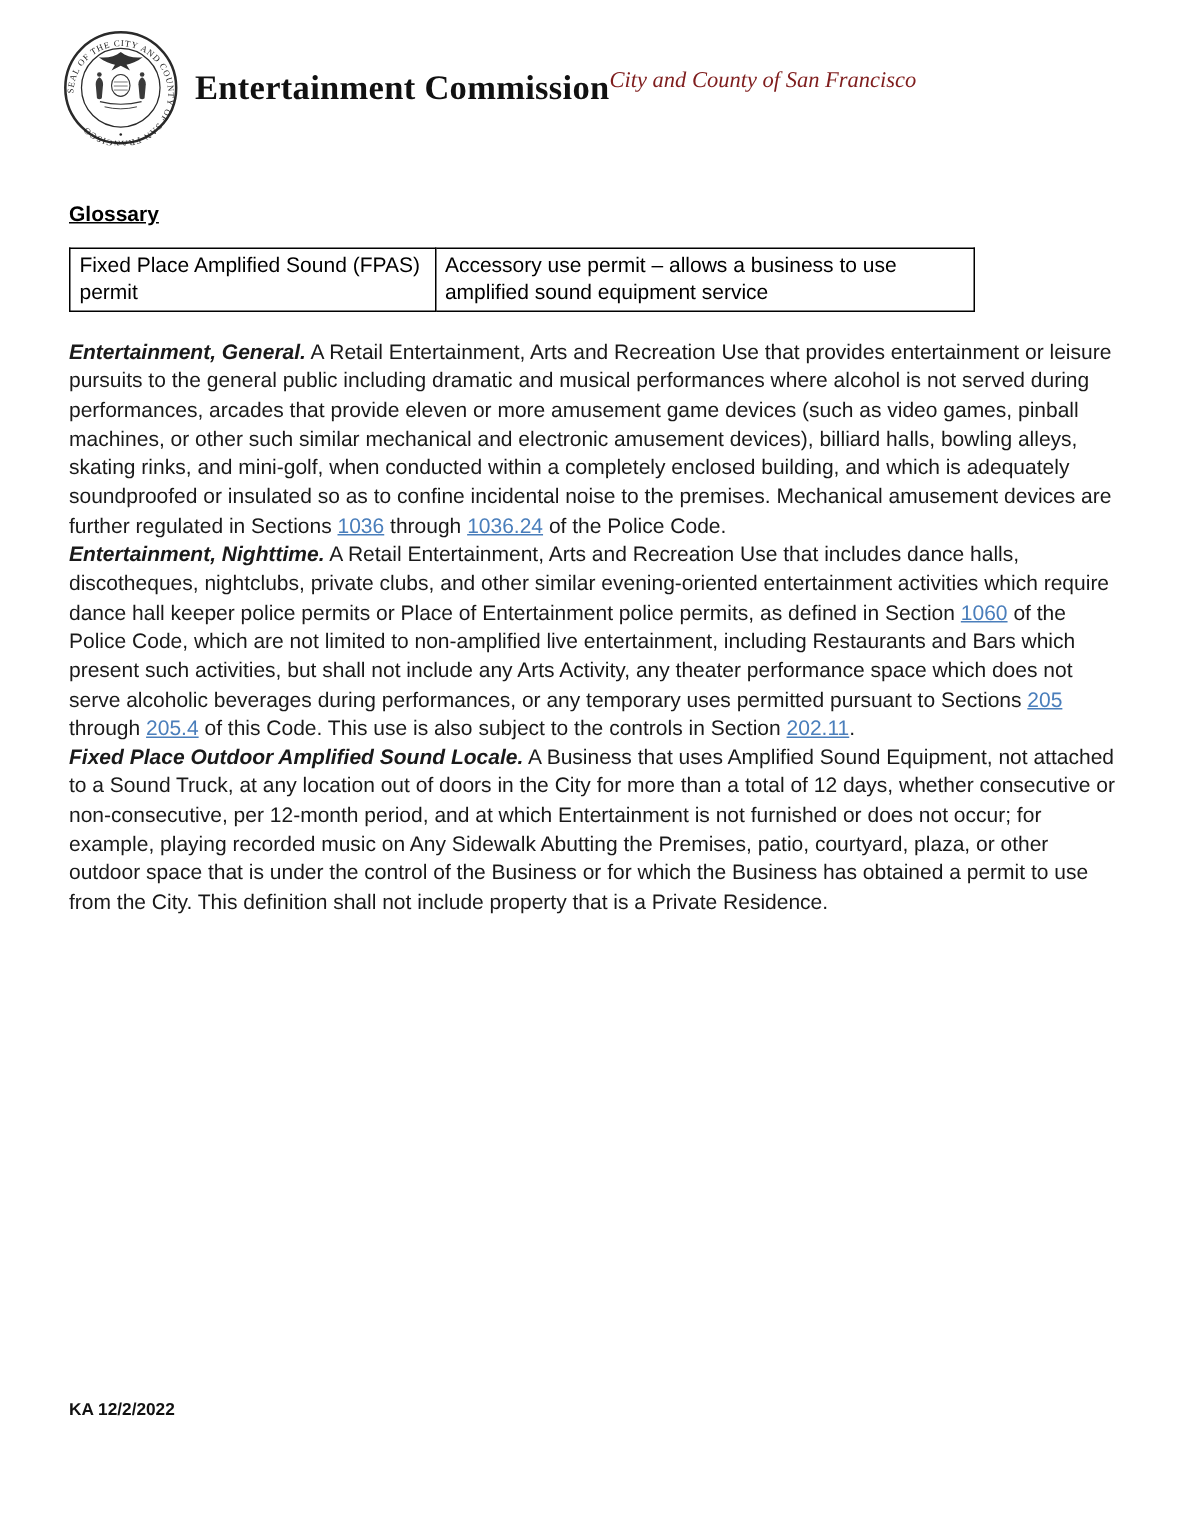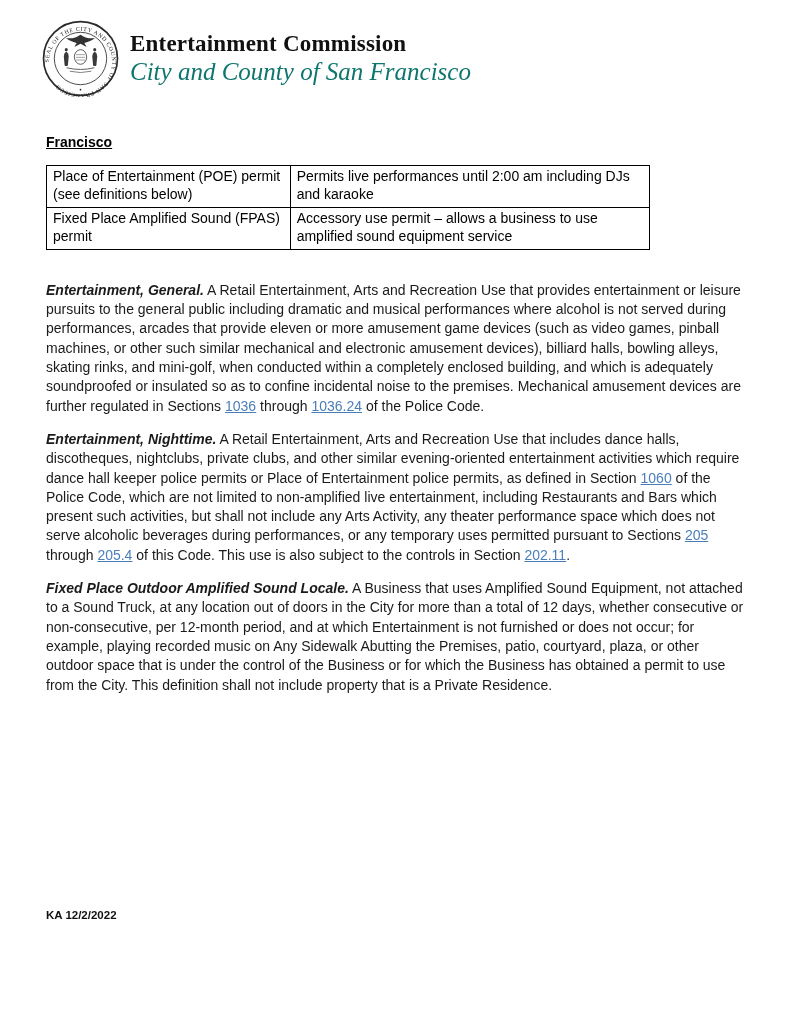--- a/index.html
+++ b/index.html
@@ -8,49 +8,49 @@
     width:791px; height:1024px;
     font-family:"Liberation Sans", sans-serif;
     color:#1f1f1f;
   }
   .page {
     position:relative; width:791px; height:1024px;
     background:#ffffff; overflow:hidden;
   }
   .header { display:flex; align-items:center; gap:11px; padding:20px 0 0 42px; }
   .seal { width:77px; height:77px; flex:0 0 auto; }
-  .header-text { display:flex; flex-direction:column; }
+  .header-text { display:flex; flex-direction:row; }
   .org-name {
     font-family:"Liberation Serif", serif; font-weight:700;
     font-size:23px; color:#111; line-height:1.2; letter-spacing:0.2px;
   }
   .org-subtitle {
     font-family:"Liberation Serif", serif; font-style:italic;
-    font-size:25px; color:#0f766e; line-height:1.2;
+    font-size:15px; color:#7f1d1d; line-height:1.2;
   }
   .content { padding:0 45px 0 46px; }
   .glossary-heading {
     margin-top:37px; font-size:14px; font-weight:700;
     text-decoration:underline; color:#000;
   }
   .glossary-table {
     border-collapse:collapse; margin-top:15px; width:604px;
     font-size:14px; line-height:1.32; color:#000;
   }
   .glossary-table td {
     border:1px solid #000; padding:1px 6px 3px 6px; vertical-align:top;
   }
   td.term { width:244px; }
   td.def  { width:360px; }
-  .para { margin-top:14px; font-size:14px; line-height:19.3px; width:701px; color:#1a1a1a; }
-  .para.first { margin-top:31px; }
+  .para { font-size:14px; line-height:19.3px; width:701px; color:#1a1a1a; }
+  .para.first { margin-top:17px; }
   .lead { font-weight:700; font-style:italic; }
   a.link { text-decoration:underline; cursor:pointer; }
   .footer-note {
-    position:absolute; left:46px; top:909px;
+    position:absolute; left:46px; top:934px;
     font-size:11.5px; font-weight:700; color:#111;
   }
 </style>
 </head>
 <body>
 
 <div class="page">
 
   <div class="header">
     <svg class="seal" viewBox="0 0 100 100" aria-hidden="true">
@@ -83,28 +83,24 @@
       <circle cx="50" cy="90.5" r="1.1" fill="#222"></circle>
     </svg>
     <div class="header-text">
       <div class="org-name">Entertainment Commission</div>
       <div class="org-subtitle">City and County of San Francisco</div>
     </div>
   </div>
 
   <div class="content">
 
-    <div class="glossary-heading">Francisco</div>
+    <div class="glossary-heading">Glossary</div>
 
     <table class="glossary-table">
       <tbody>
-        <tr>
-          <td class="term">Place of Entertainment (POE) permit (see definitions below)</td>
-          <td class="def">Permits live performances until 2:00 am including DJs and karaoke</td>
-        </tr>
         <tr>
           <td class="term">Fixed Place Amplified Sound (FPAS) permit</td>
           <td class="def">Accessory use permit – allows a business to use amplified sound equipment service</td>
         </tr>
       </tbody>
     </table>
 
     <p class="para first"><span class="lead">Entertainment, General.</span><span> A Retail Entertainment, Arts and Recreation Use that provides entertainment or leisure pursuits to the general public including dramatic and musical performances where alcohol is not served during performances, arcades that provide eleven or more amusement game devices (such as video games, pinball machines, or other such similar mechanical and electronic amusement devices), billiard halls, bowling alleys, skating rinks, and mini-golf, when conducted within a completely enclosed building, and which is adequately soundproofed or insulated so as to confine incidental noise to the premises. Mechanical amusement devices are further regulated in Sections </span><a class="link" style="color: rgb(74, 126, 187);">1036</a><span> through </span><a class="link" style="color: rgb(74, 126, 187);">1036.24</a><span> of the Police Code.</span></p>
 
     <p class="para"><span class="lead">Entertainment, Nighttime.</span><span> A Retail Entertainment, Arts and Recreation Use that includes dance halls, discotheques, nightclubs, private clubs, and other similar evening-oriented entertainment activities which require dance hall keeper police permits or Place of Entertainment police permits, as defined in Section </span><a class="link" style="color: rgb(74, 126, 187);">1060</a><span> of the Police Code, which are not limited to non-amplified live entertainment, including Restaurants and Bars which present such activities, but shall not include any Arts Activity, any theater performance space which does not serve alcoholic beverages during performances, or any temporary uses permitted pursuant to Sections </span><a class="link" style="color: rgb(74, 126, 187);">205</a><span> through </span><a class="link" style="color: rgb(74, 126, 187);">205.4</a><span> of this Code. This use is also subject to the controls in Section </span><a class="link" style="color: rgb(74, 126, 187);">202.11</a><span>.</span></p>

